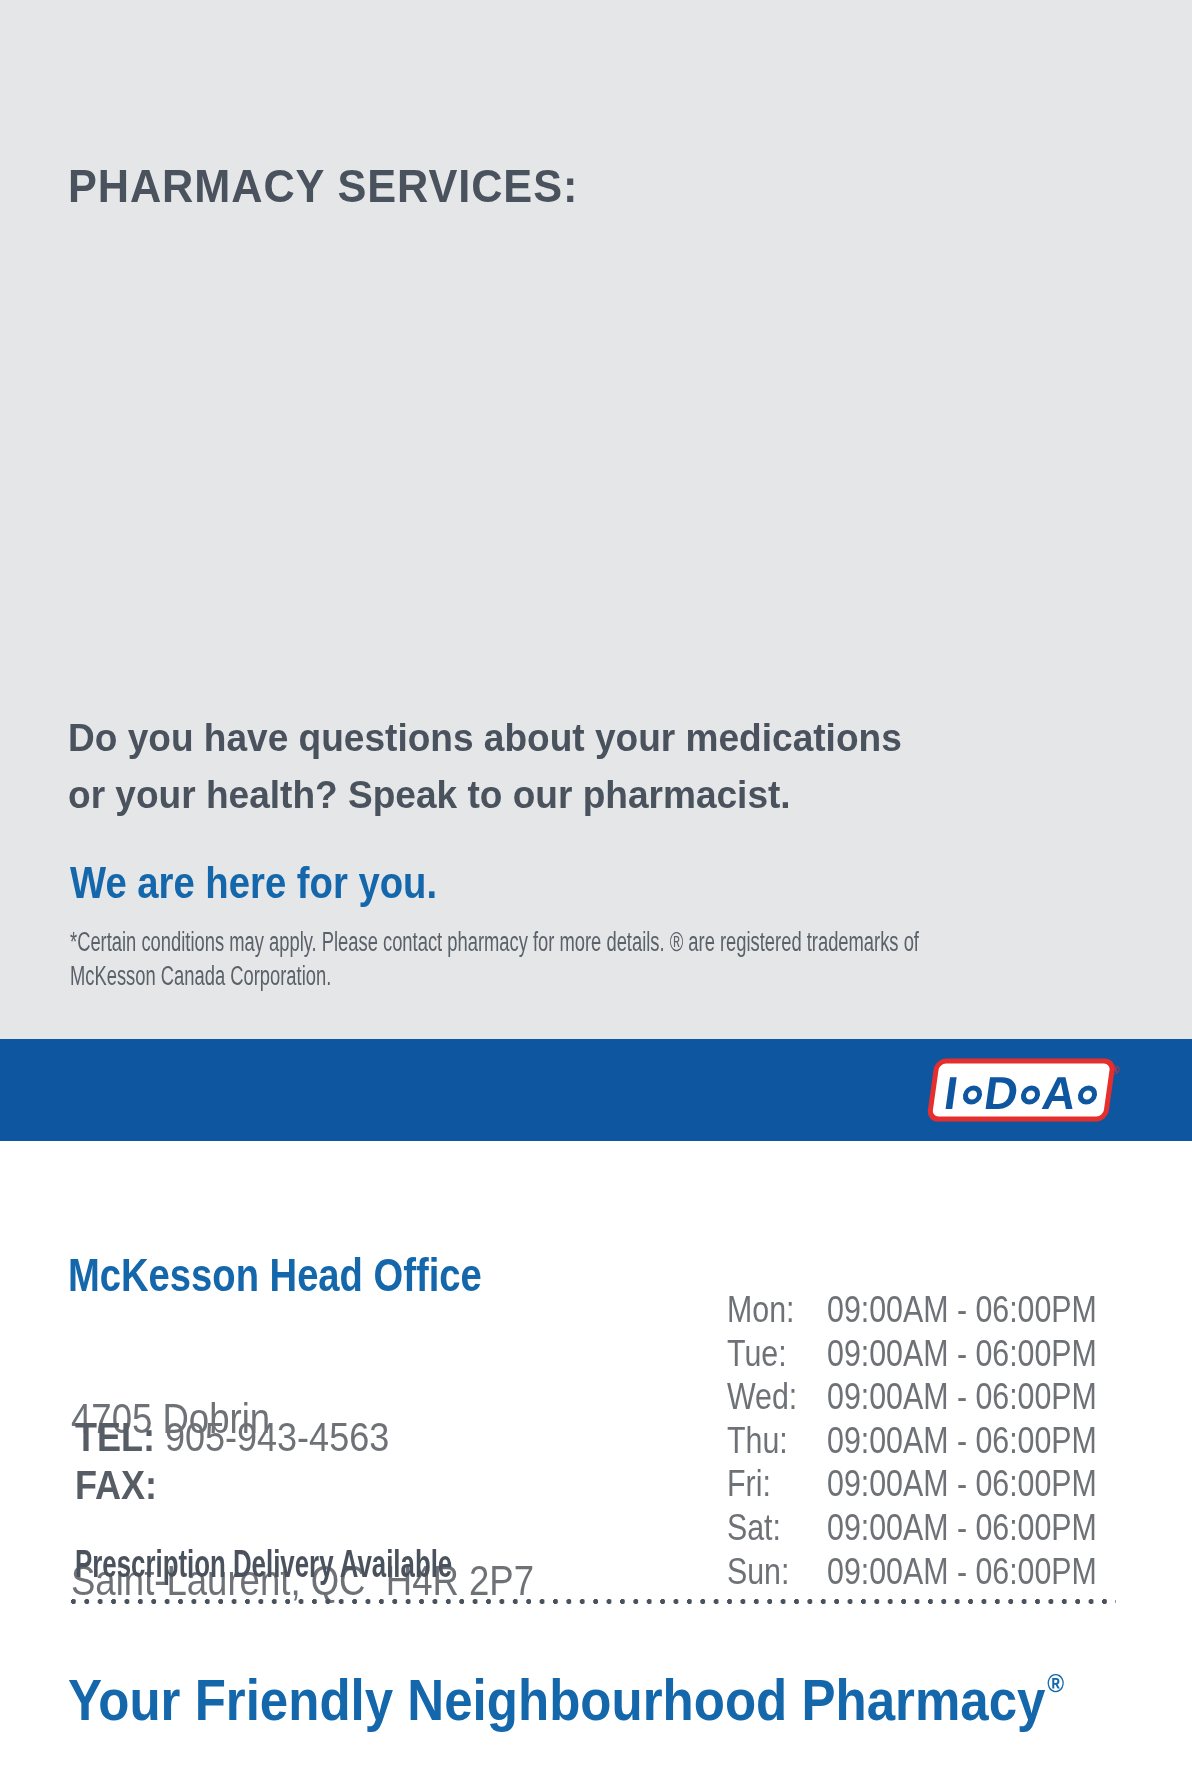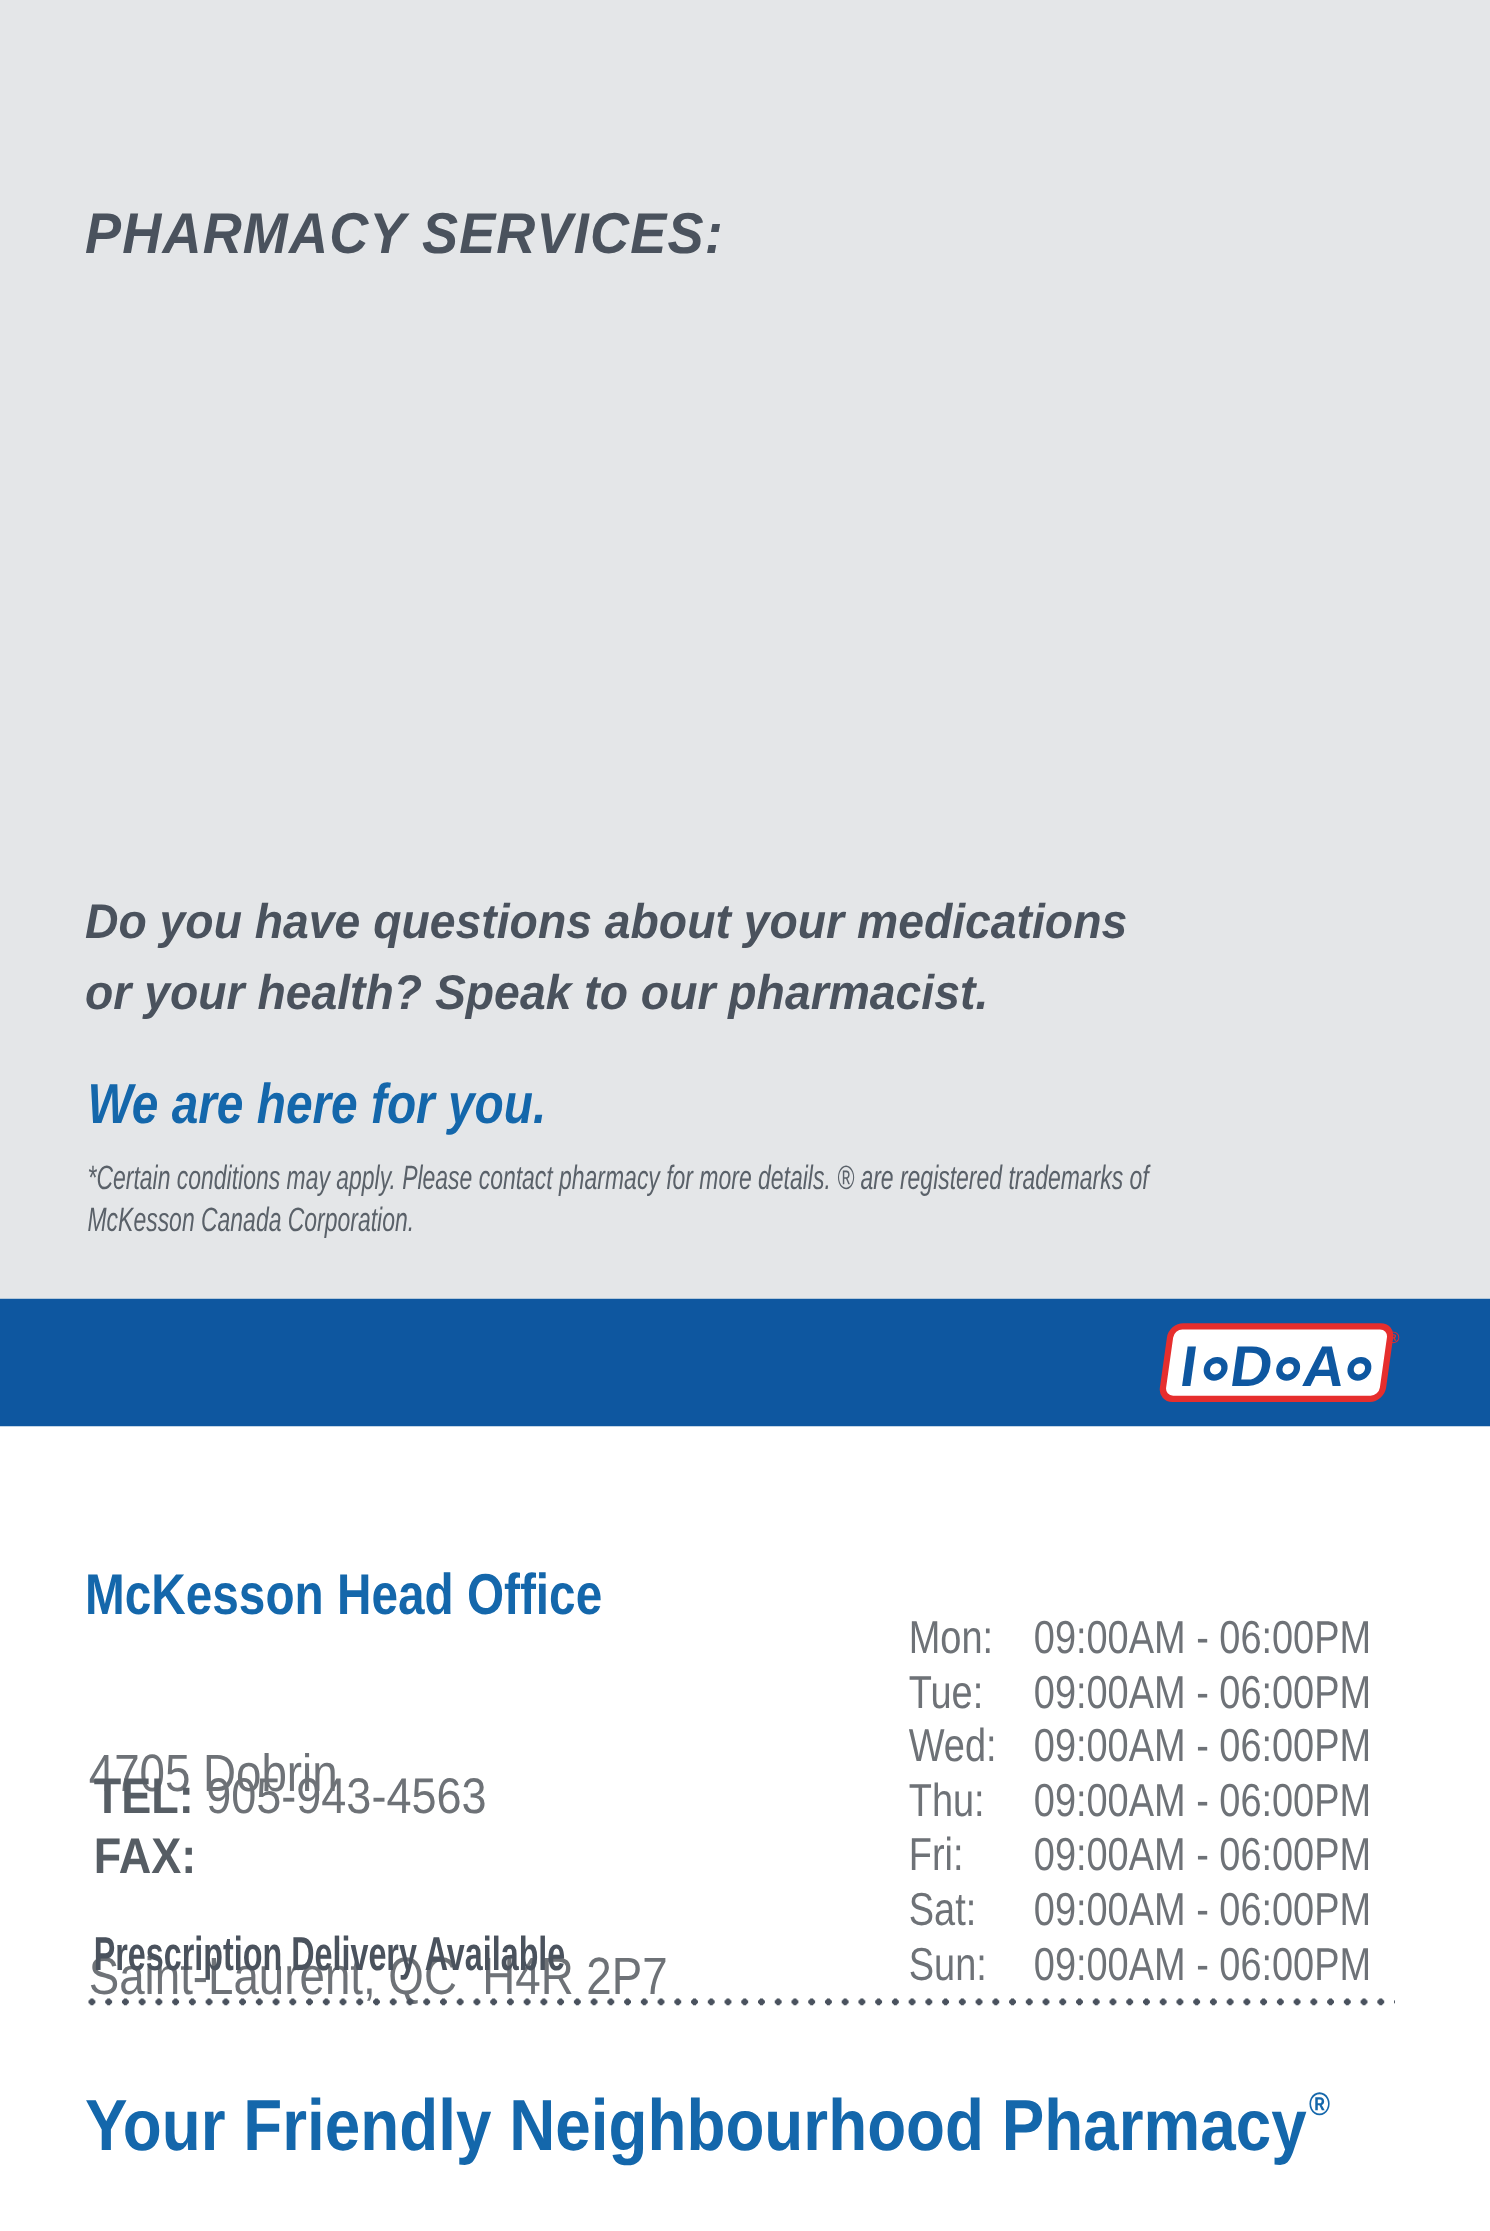--- a/index.html
+++ b/index.html
@@ -10,21 +10,20 @@
     background:#ffffff;
     overflow:hidden;
     font-family:"Liberation Sans", sans-serif;
   }
   .abs{position:absolute;transform-origin:left top;}
 
   
   .gray-panel{
     position:absolute;left:0;top:0;width:1192px;height:1039px;
     background:#e4e6e8;
-    font-style:italic;
   }
   .page-title{
     left:68px;top:132px;
     font-size:46px;line-height:46px;font-weight:bold;
     letter-spacing:1px;color:#4a525d;white-space:nowrap;
     transform:scaleX(0.94);
   }
   .question{
     left:68px;top:709px;
     font-size:39px;line-height:57px;font-weight:bold;

